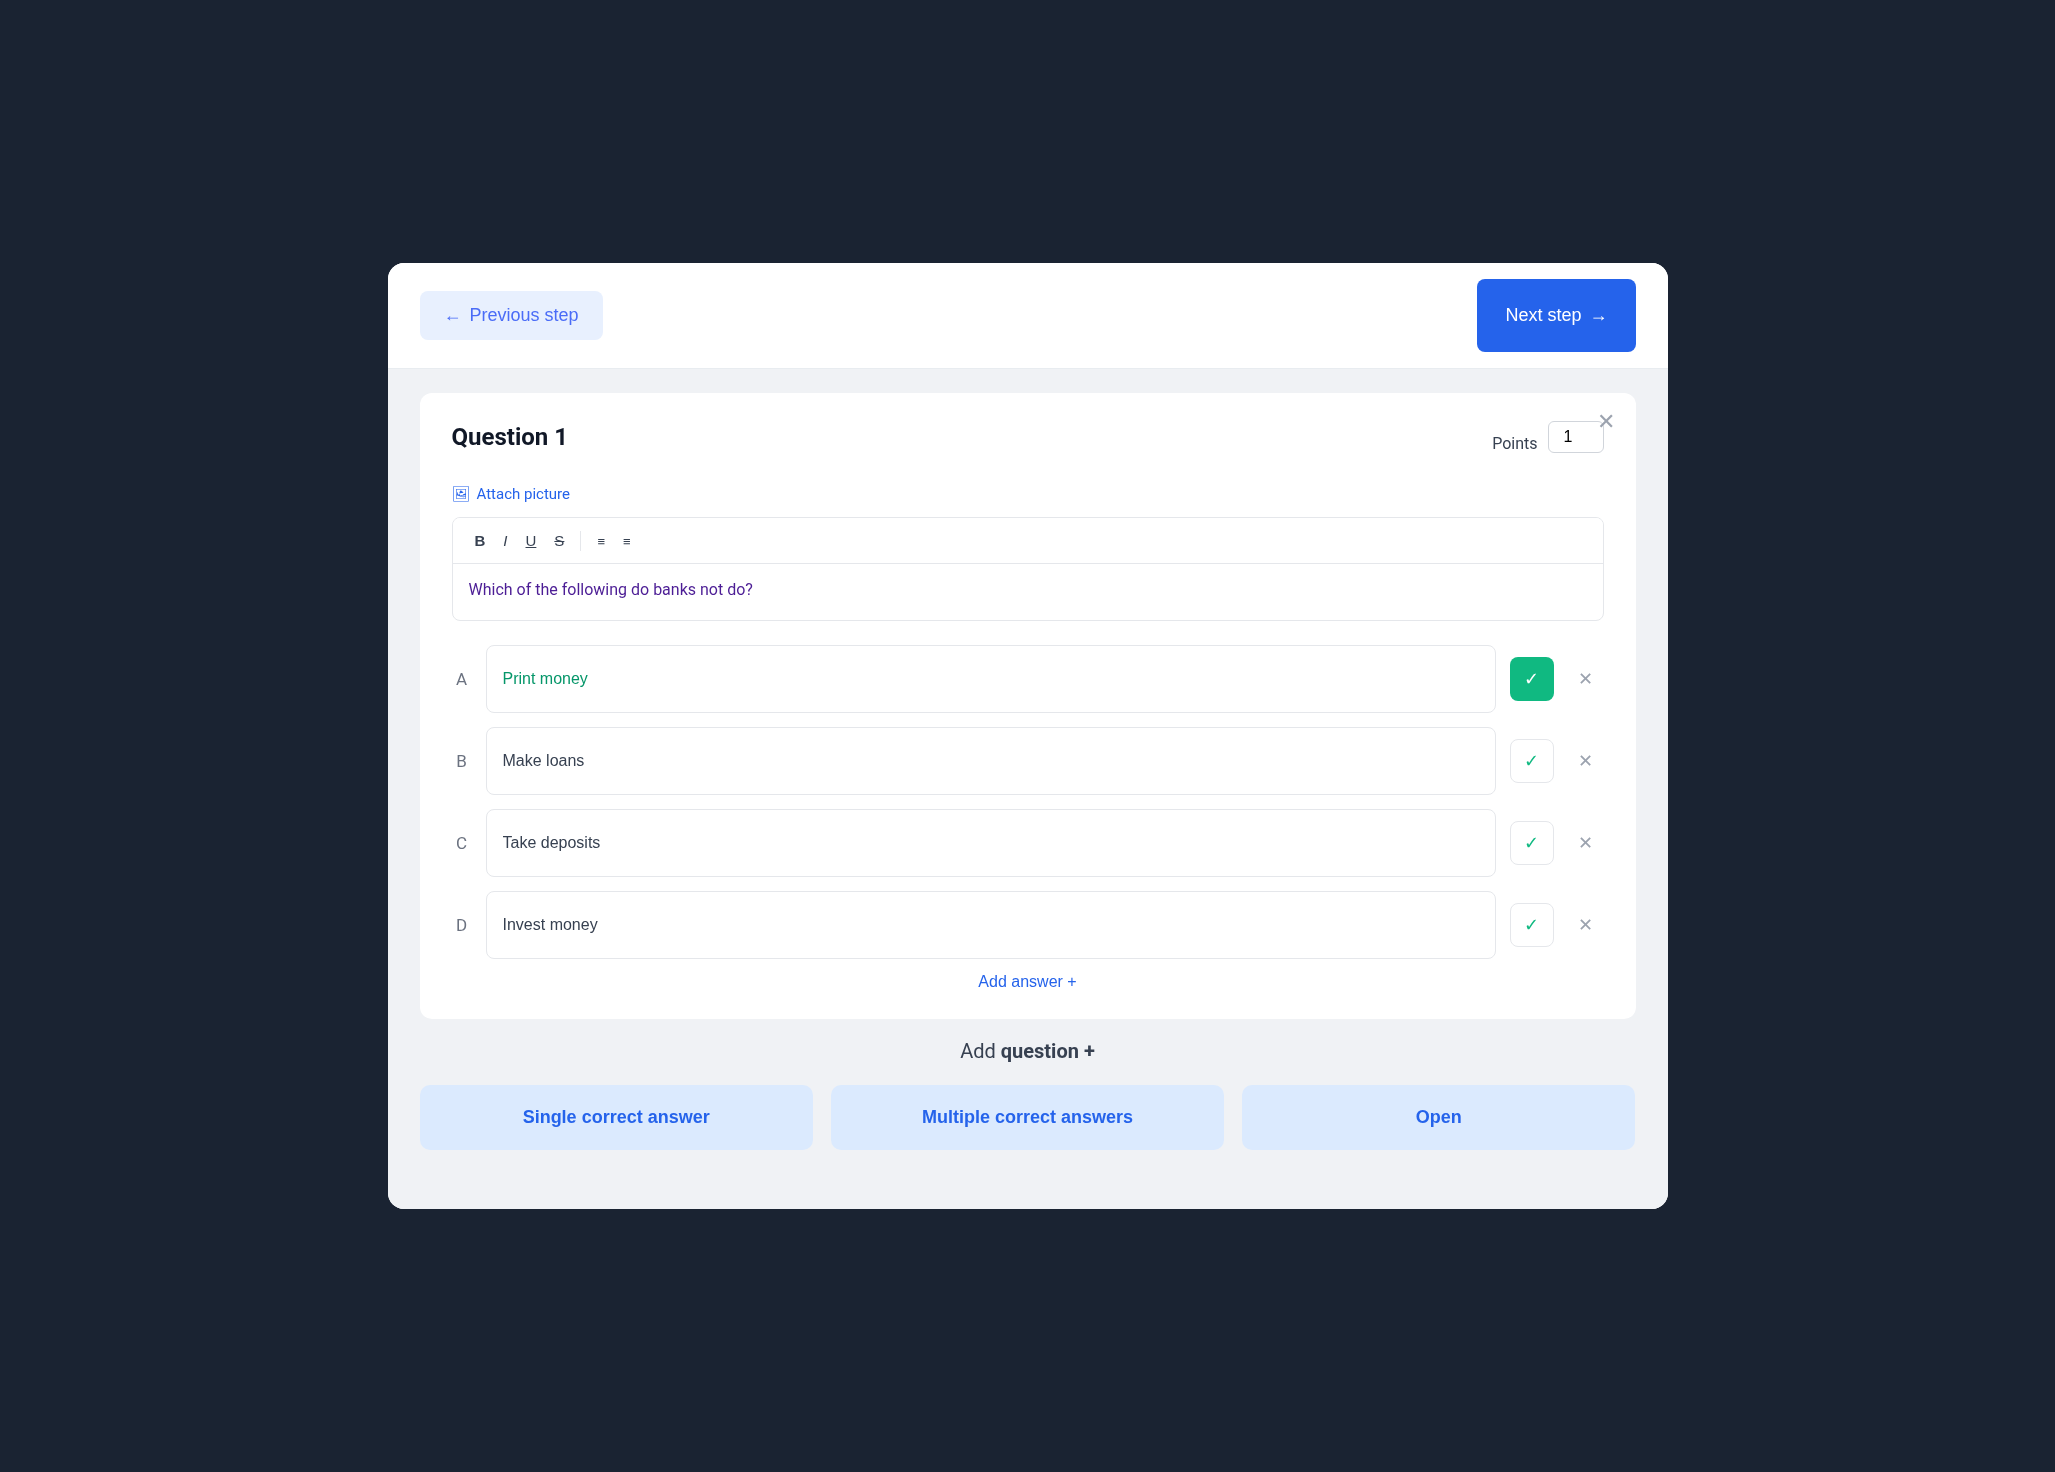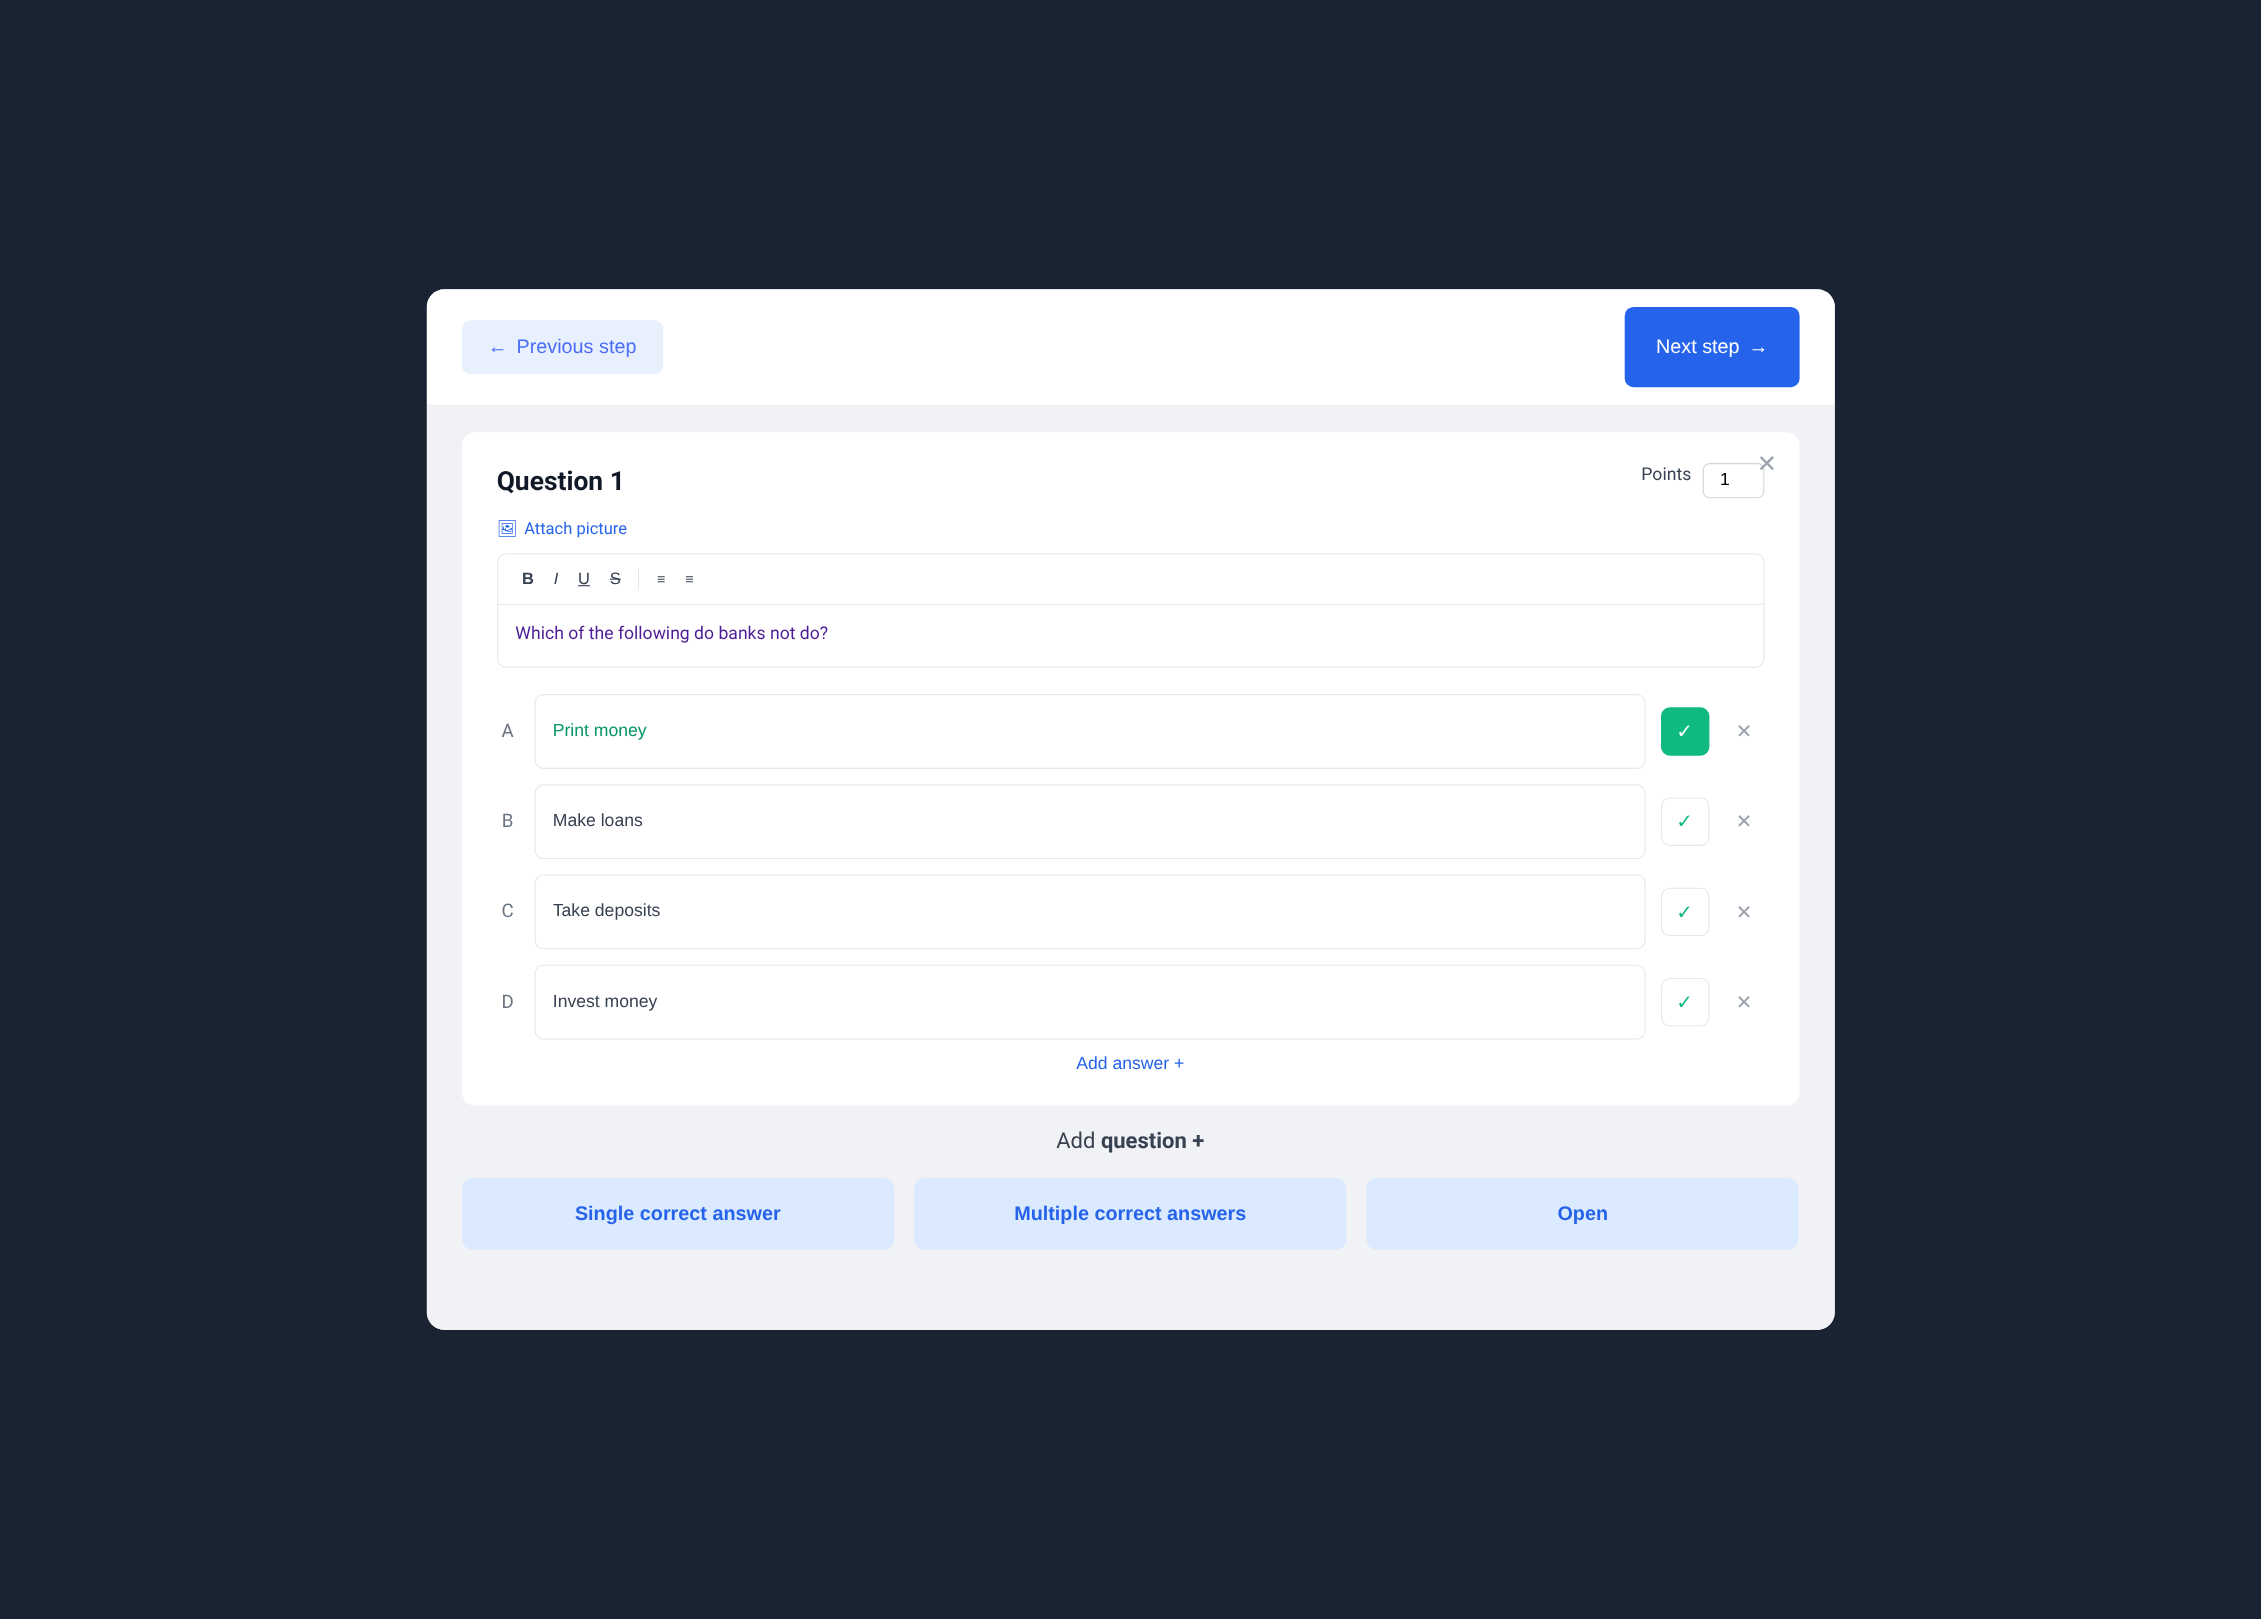--- a/index.html
+++ b/index.html
@@ -75,30 +75,30 @@
       background: none;
       border: none;
       cursor: pointer;
       color: #9ca3af;
       font-size: 22px;
     }
     .question-header {
       display: flex;
       align-items: center;
       justify-content: space-between;
-      margin-bottom: 18px;
+      margin-bottom: 32px;
     }
     .question-title {
       font-size: 24px;
       font-weight: 700;
       color: #111827;
     }
     .points-container {
       display: flex;
-      align-items: flex-start;
+      align-items: flex-end;
       gap: 10px;
     }
     .points-label {
       font-size: 16px;
       color: #374151;
     }
     .points-input {
       width: 56px;
       border: 1px solid #d1d5db;
       border-radius: 6px;

